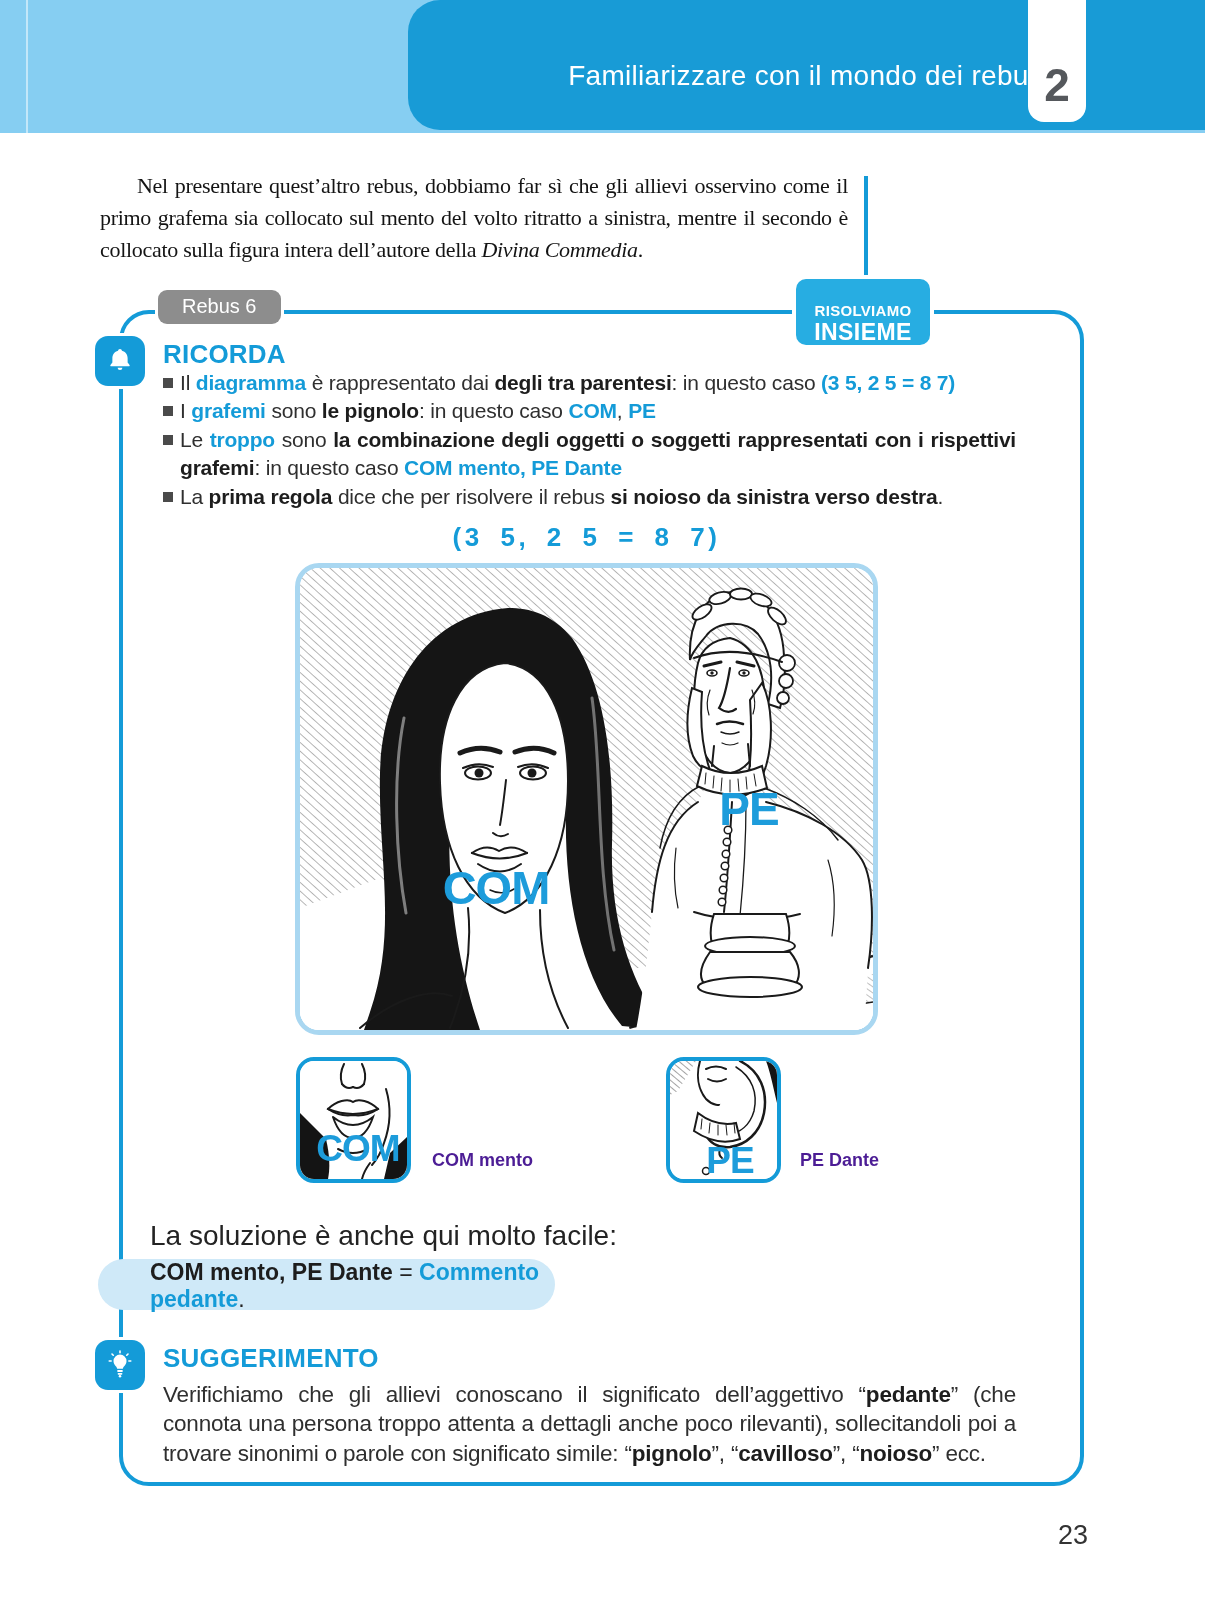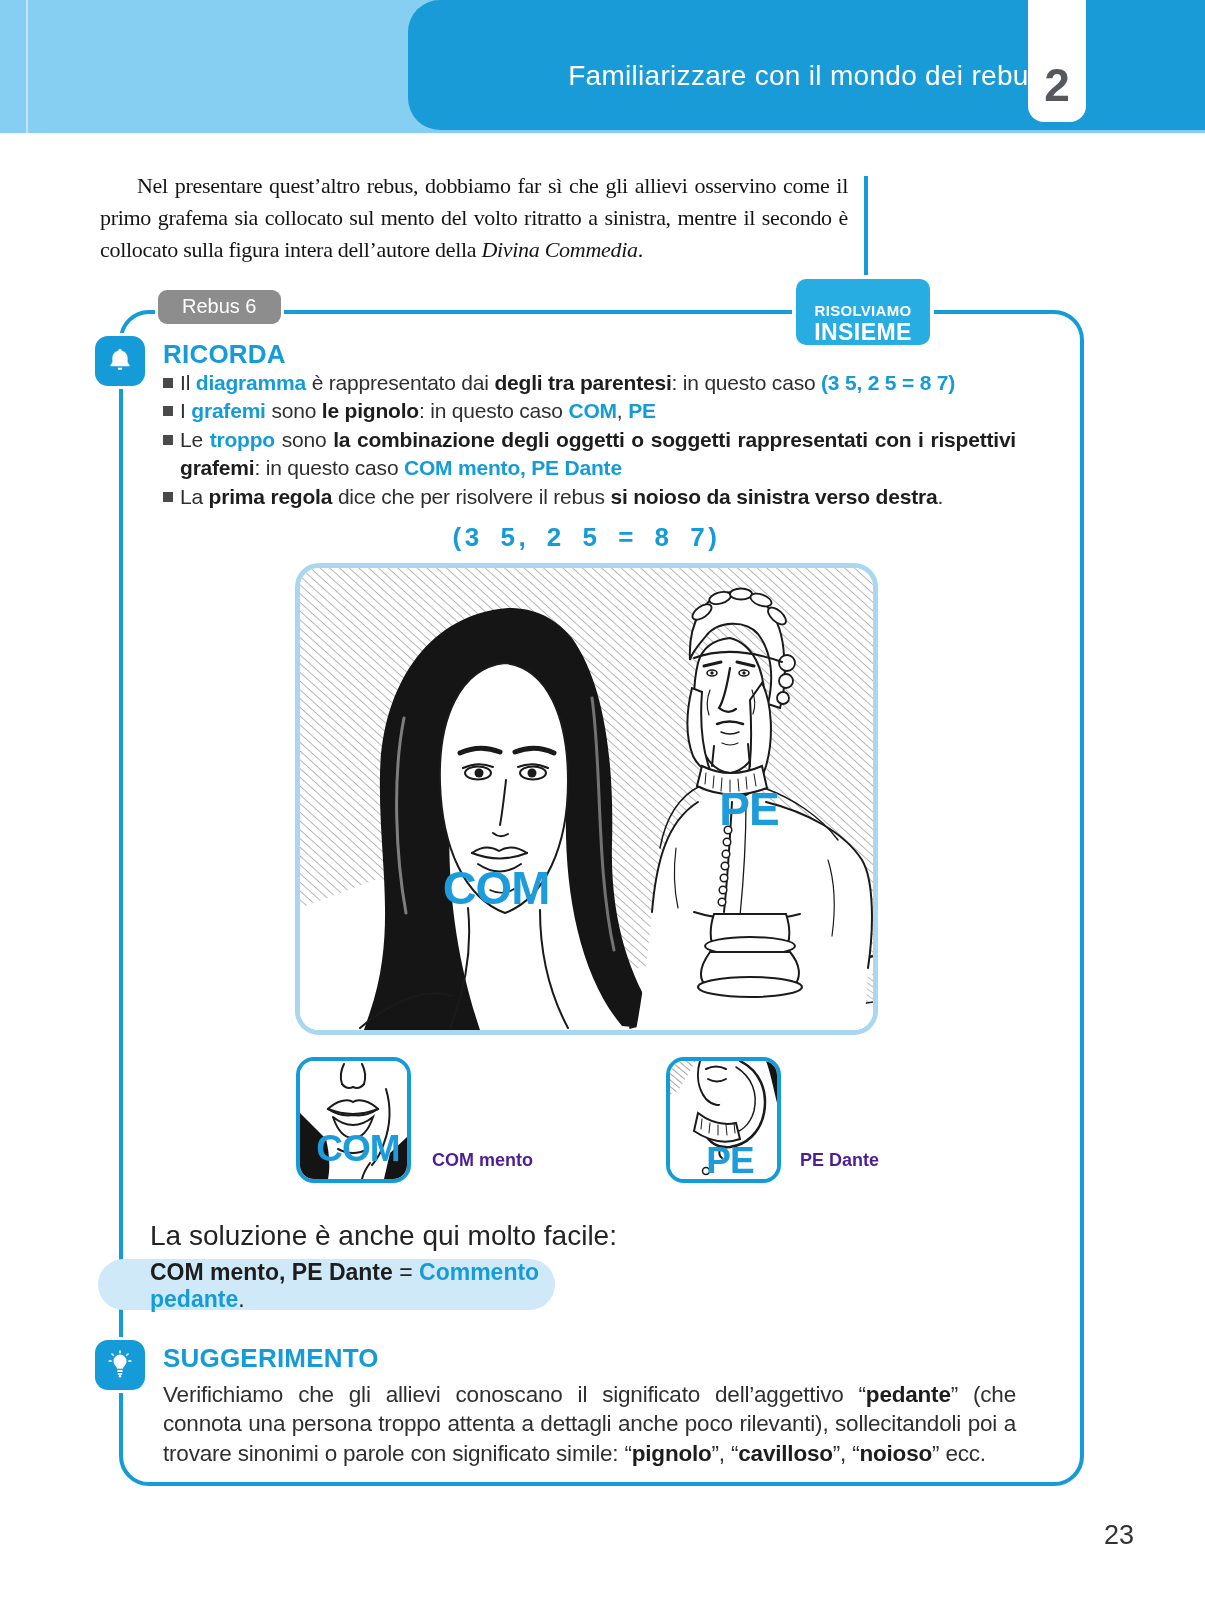--- a/index.html
+++ b/index.html
@@ -69,21 +69,21 @@
   .cap-pe{left:800px}
 
   
   .sol-lead{position:absolute;left:150px;top:1220px;font-size:28px;color:#232323}
   .pill{position:absolute;left:98px;top:1259px;width:457px;height:51px;background:var(--pill-blue);border-radius:26px;display:flex;align-items:flex-start}
   .pill .txt{padding-left:52px;font-size:23px;color:#232323}
 
   
   .sugg-text{position:absolute;left:163px;top:1380px;width:853px;font-size:22.5px;line-height:29.4px;color:var(--ink);text-align:justify;letter-spacing:-.2px}
 
-  .pageno{position:absolute;left:1058px;top:1520px;width:76px;text-align:right;font-size:27px;color:#333}
+  .pageno{position:absolute;left:1058px;top:1520px;width:76px;text-align:left;font-size:27px;color:#333}
 </style>
 </head>
 <body>
 
 <div class="page">
 
   <header class="band">
     <div class="seam"></div>
   </header>
   <div class="title-box">

